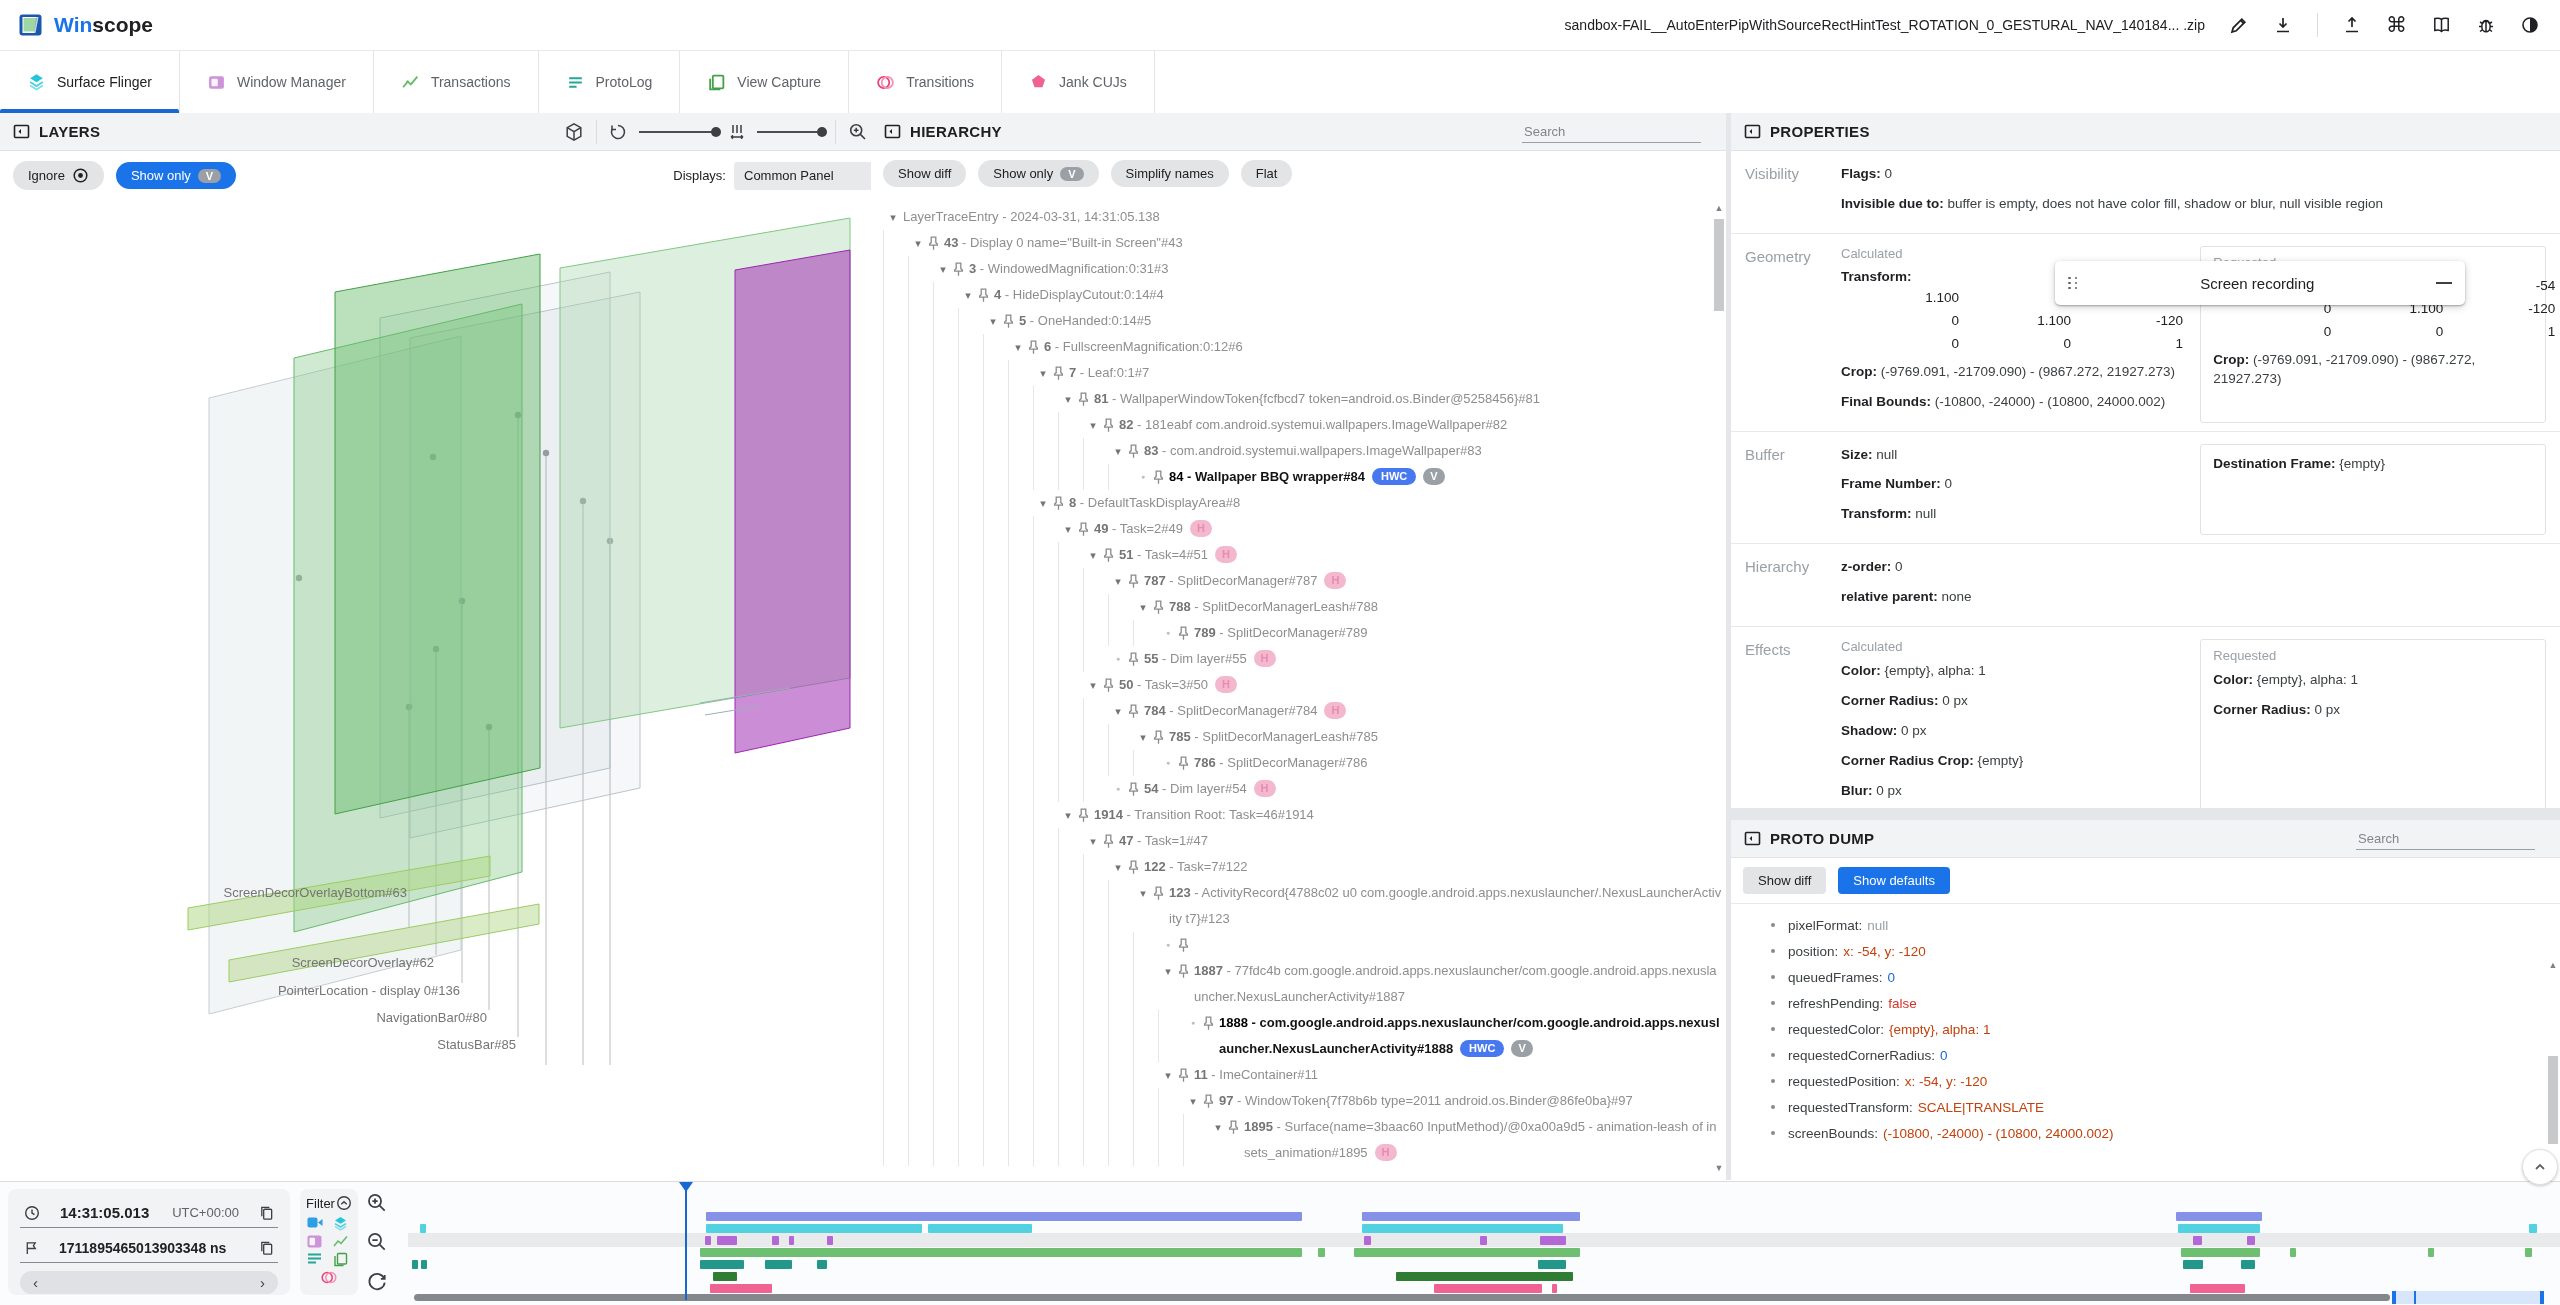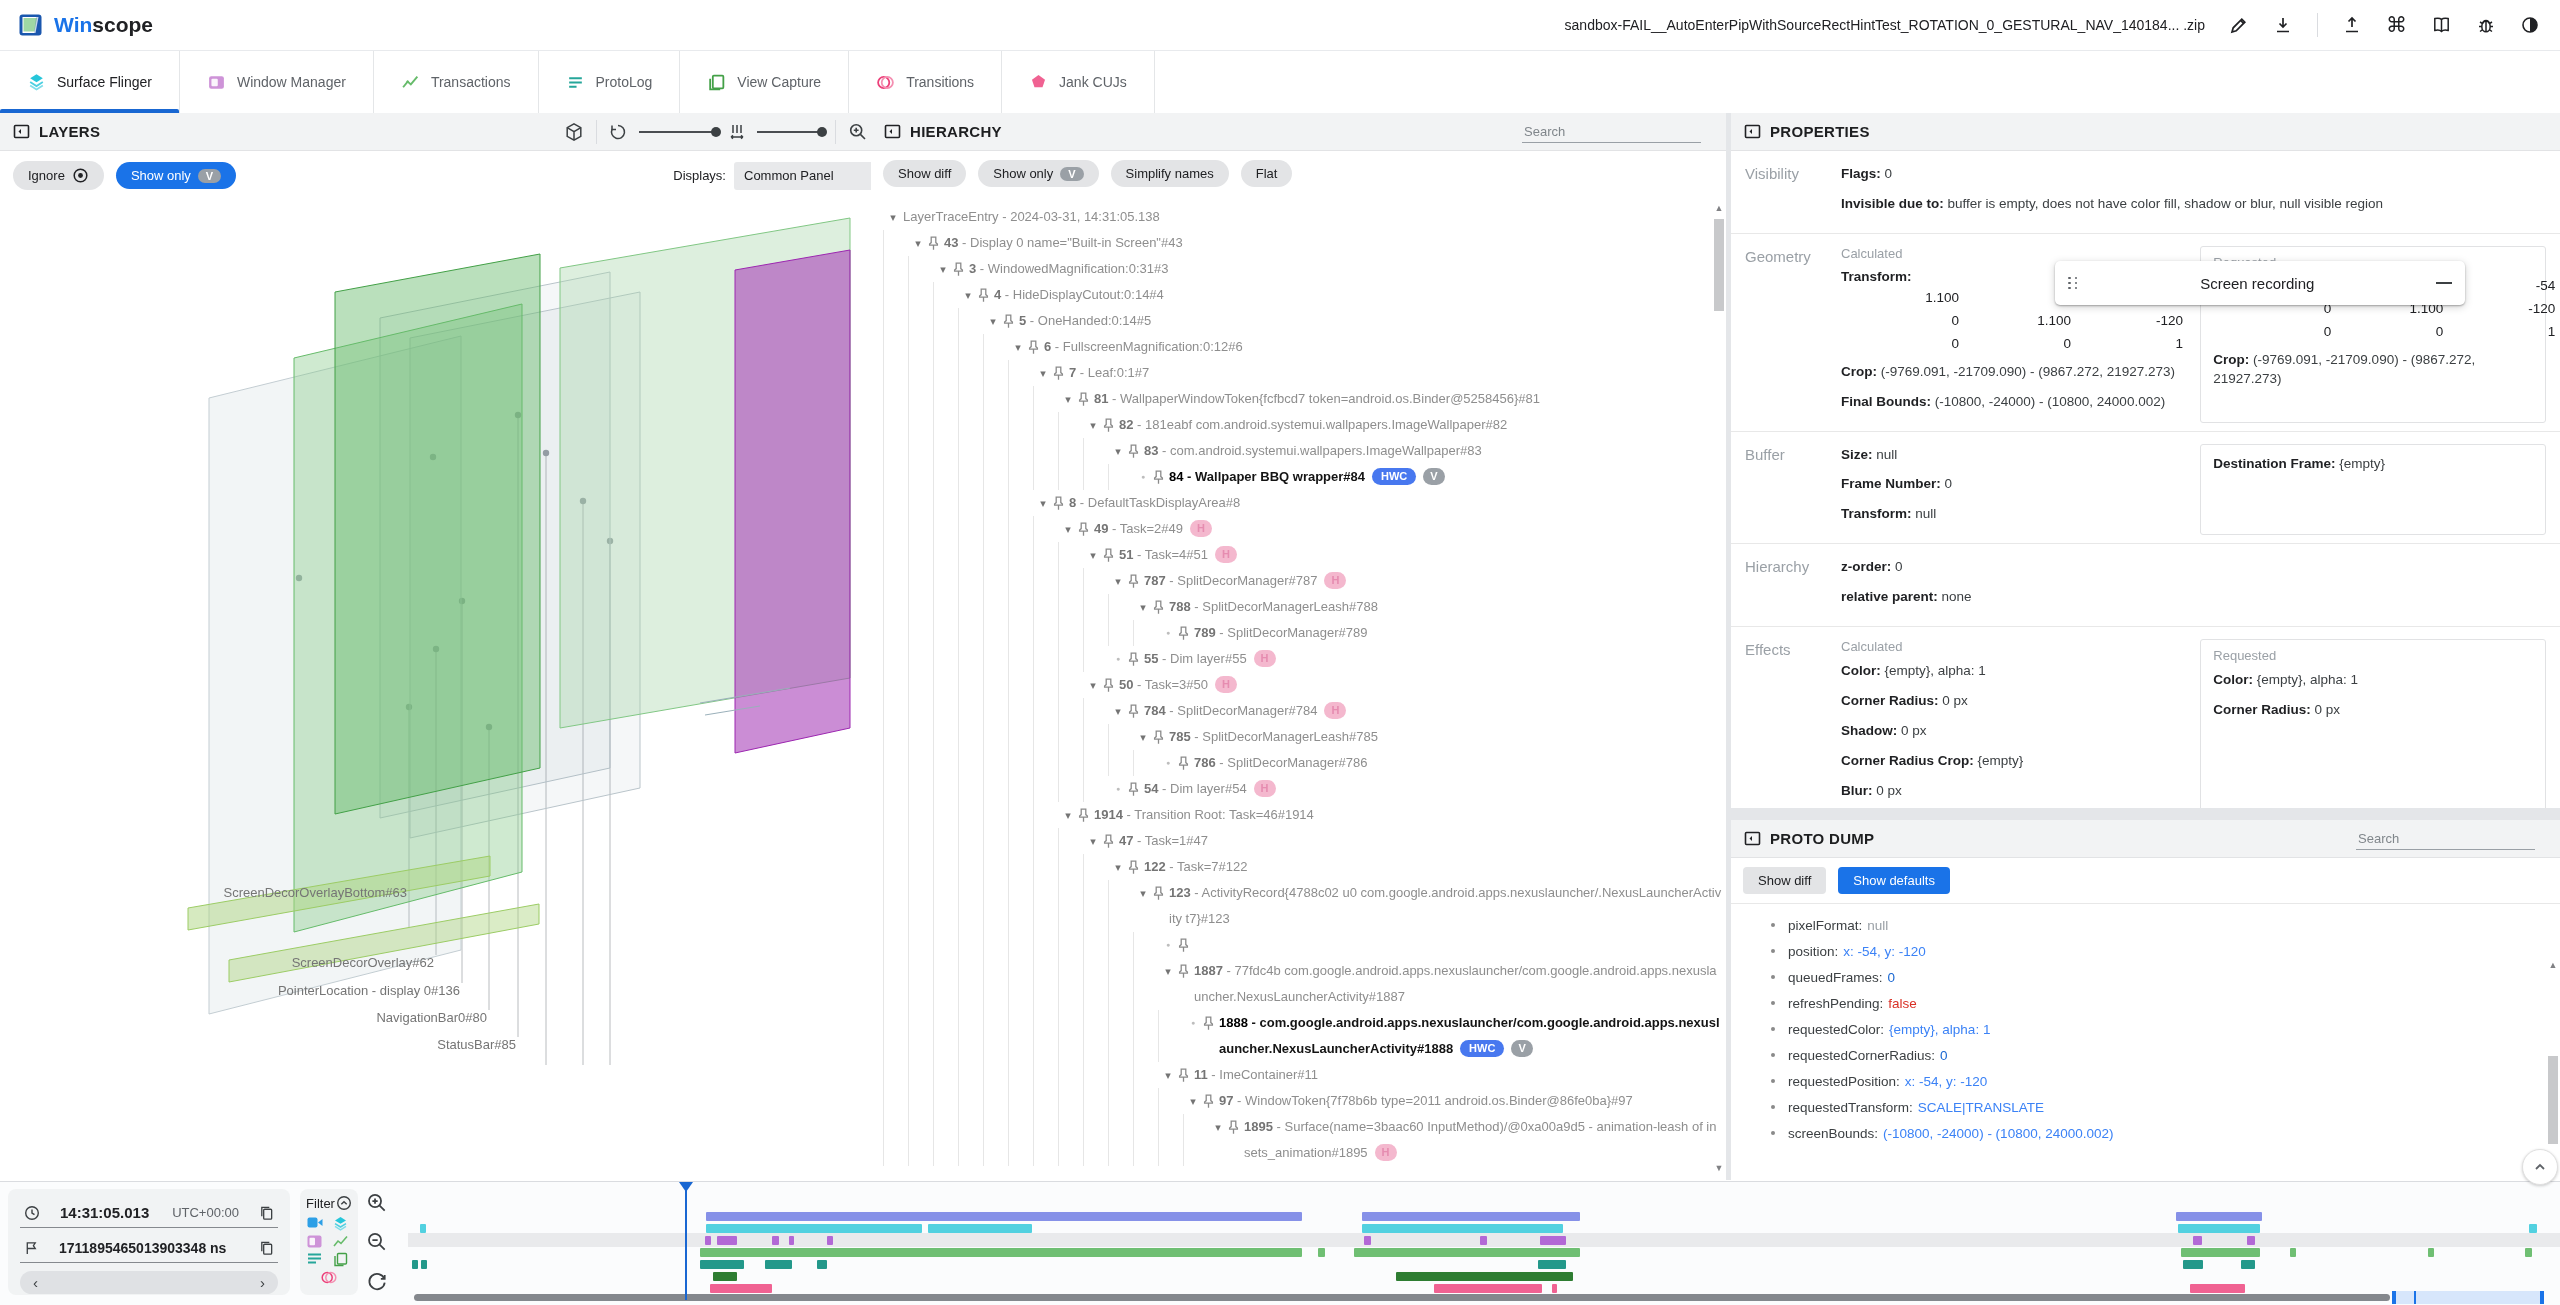--- a/index.html
+++ b/index.html
@@ -103,21 +103,21 @@
   #sr-min{width:16px;height:2.5px;background:#3c4043;cursor:pointer;}
   .dragdots{display:grid;grid-template-columns:repeat(2,4px);gap:2.5px;cursor:grab;}
   .dragdots i{width:2.5px;height:2.5px;border-radius:50%;background:#5f6368;}
 
   
   #proto-list{padding-top:8px;height:272px;overflow:hidden;}
   .prow{display:flex;align-items:center;height:26px;padding-left:40px;font-size:13.5px;}
   .pdot{width:4px;height:4px;border-radius:50%;background:#8a8a8a;margin-right:13px;flex:none;}
   .pkey{color:#3c4043;}
   .pval{margin-left:5px;white-space:nowrap;}
-  .t-null{color:#9aa0a6;}.t-num{color:#1967d2;}.t-bool{color:#d93025;}.t-obj{color:#3b82f6;}
+  .t-null{color:#9aa0a6;}.t-num{color:#1967d2;}.t-bool{color:#d93025;}.t-obj{color:#c2410c;}
 
   
   #timeline{position:absolute;left:0;top:1181px;width:2560px;height:124px;background:#fbfcfd;
             border-top:1px solid #dadce0;}
   .tcard{position:absolute;background:#f1f3f4;border-radius:8px;}
   #time-card{left:8px;top:7px;width:282px;height:106px;padding:9px 12px;box-sizing:border-box;}
   .time-row{display:flex;align-items:center;gap:20px;height:29px;border-bottom:1px solid #85898e;
             margin-bottom:5px;padding:0 4px;}
   .time-main{font-size:15px;font-weight:700;}
   .time-tz{font-size:13px;color:#5f6368;margin-left:auto;}

